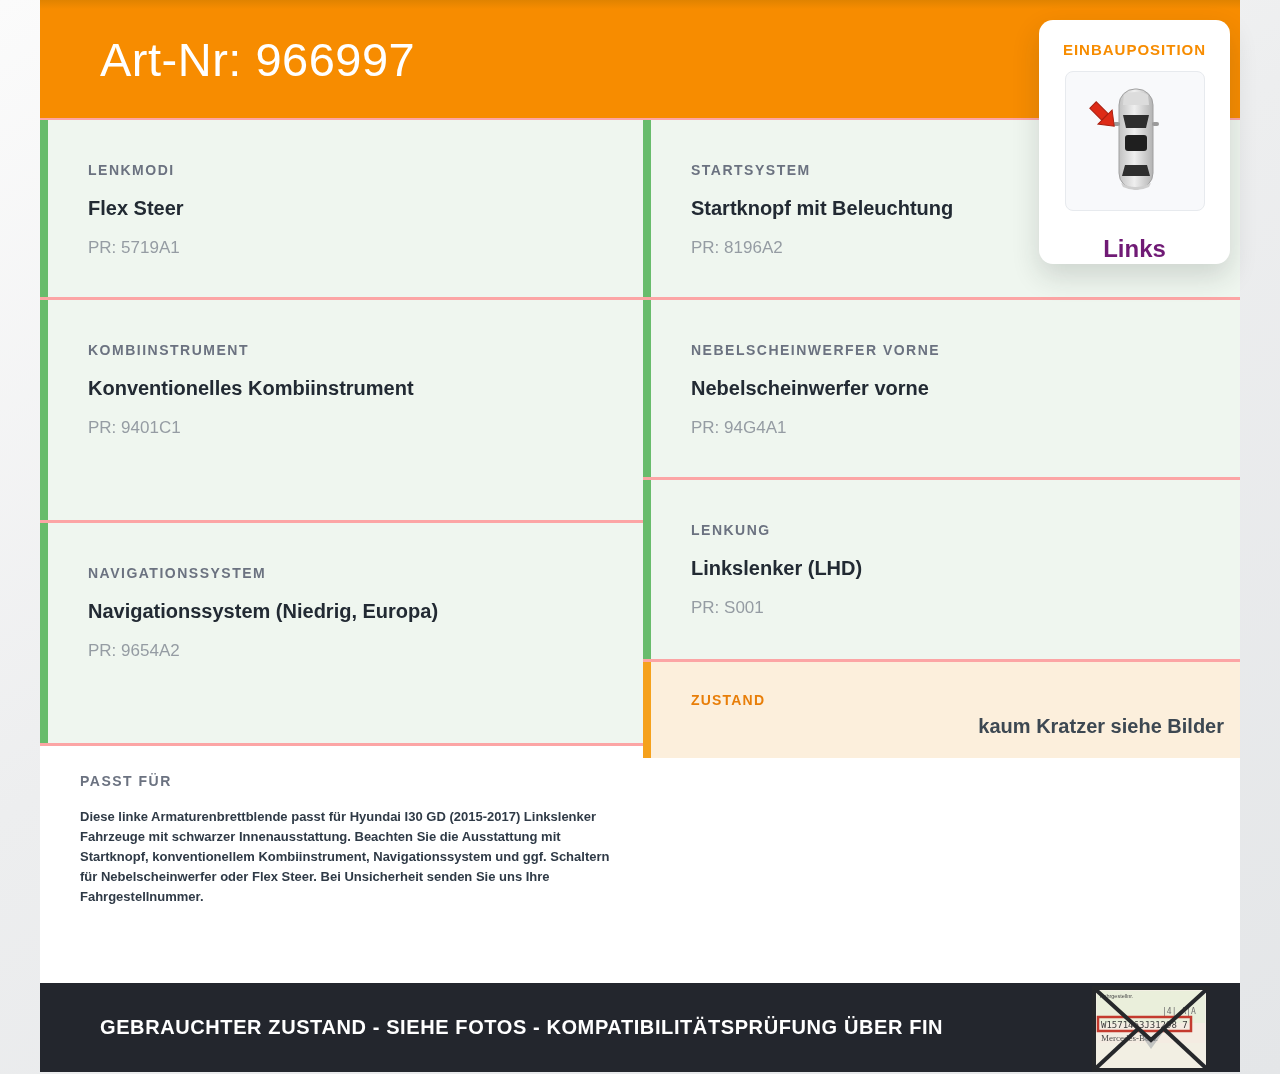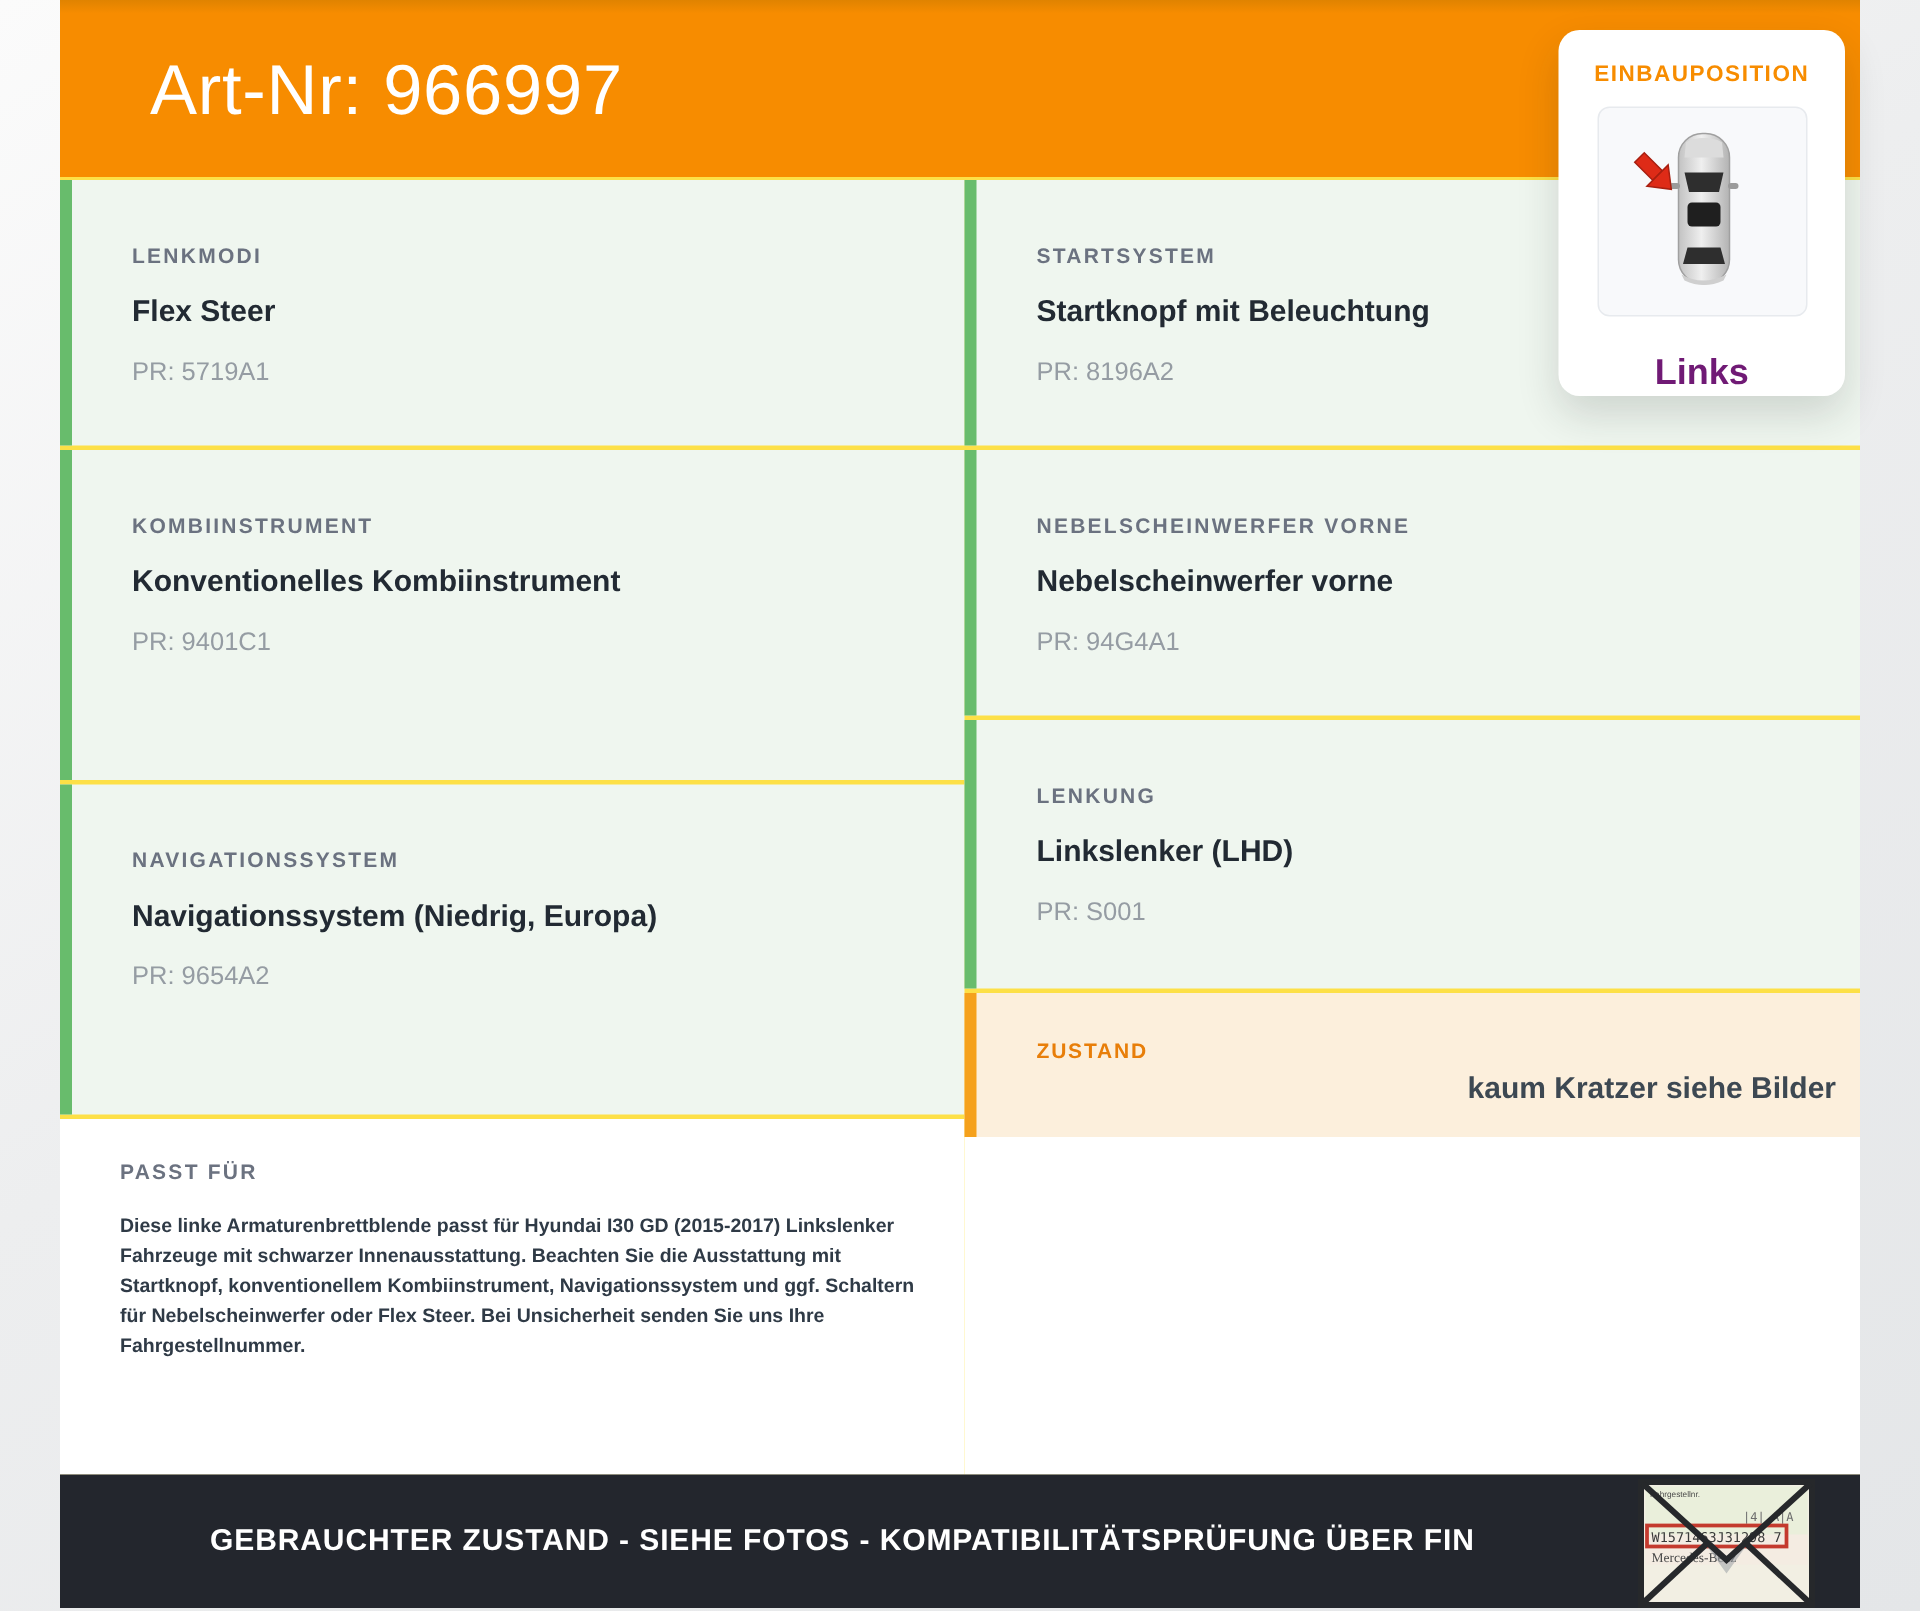--- a/index.html
+++ b/index.html
@@ -17,21 +17,21 @@
   .page{position:relative;width:1200px;margin-left:40px;height:1074px;}
 
   
   .hdr{
     height:118px;display:flex;align-items:center;padding-left:60px;
     background:linear-gradient(180deg,var(--orange-dark) 0px,var(--orange) 9px,var(--orange) 100%);
   }
   .hdr h1{color:#fff;font-size:47px;font-weight:400;letter-spacing:.5px;}
 
   
-  .main{display:flex;background:#fde047;padding-top:2px;height:865px;}
+  .main{display:flex;background:#fca5a5;padding-top:2px;height:865px;}
   .col-left{width:603px;display:flex;flex-direction:column;}
   .col-right{width:597px;display:flex;flex-direction:column;}
 
   .spec-card{
     background:var(--card-green);border-left:8px solid var(--green);
     padding:42px 16px 0 40px;margin-bottom:3px;overflow:visible;
   }
   .spec-label, .sec-label{
     font-size:14px;font-weight:700;color:var(--label-gray);letter-spacing:1.5px;margin-bottom:9px;
   }
@@ -67,21 +67,21 @@
     width:140px;height:140px;margin:13px auto 0;background:#F8F9FB;
     border:1px solid #E7EAEE;border-radius:8px;display:flex;align-items:center;justify-content:center;
   }
   .einbau-pos{font-size:24px;font-weight:700;color:#701a75;margin-top:24px;}
 
   
   .ftr{
     position:relative;height:89px;background:var(--footer-bg);
     display:flex;align-items:center;padding-left:60px;
   }
-  .ftr-text{color:#fff;font-size:20px;font-weight:700;letter-spacing:.6px;margin-left:40px;}
+  .ftr-text{color:#fff;font-size:20px;font-weight:700;letter-spacing:.6px;}
   .fin-img{position:absolute;right:30px;top:3px;width:118px;height:86px;}
 </style>
 </head>
 <body>
 
 <div class="page">
 
   <header class="hdr">
     <h1>Art-Nr: 966997</h1>
   </header>

